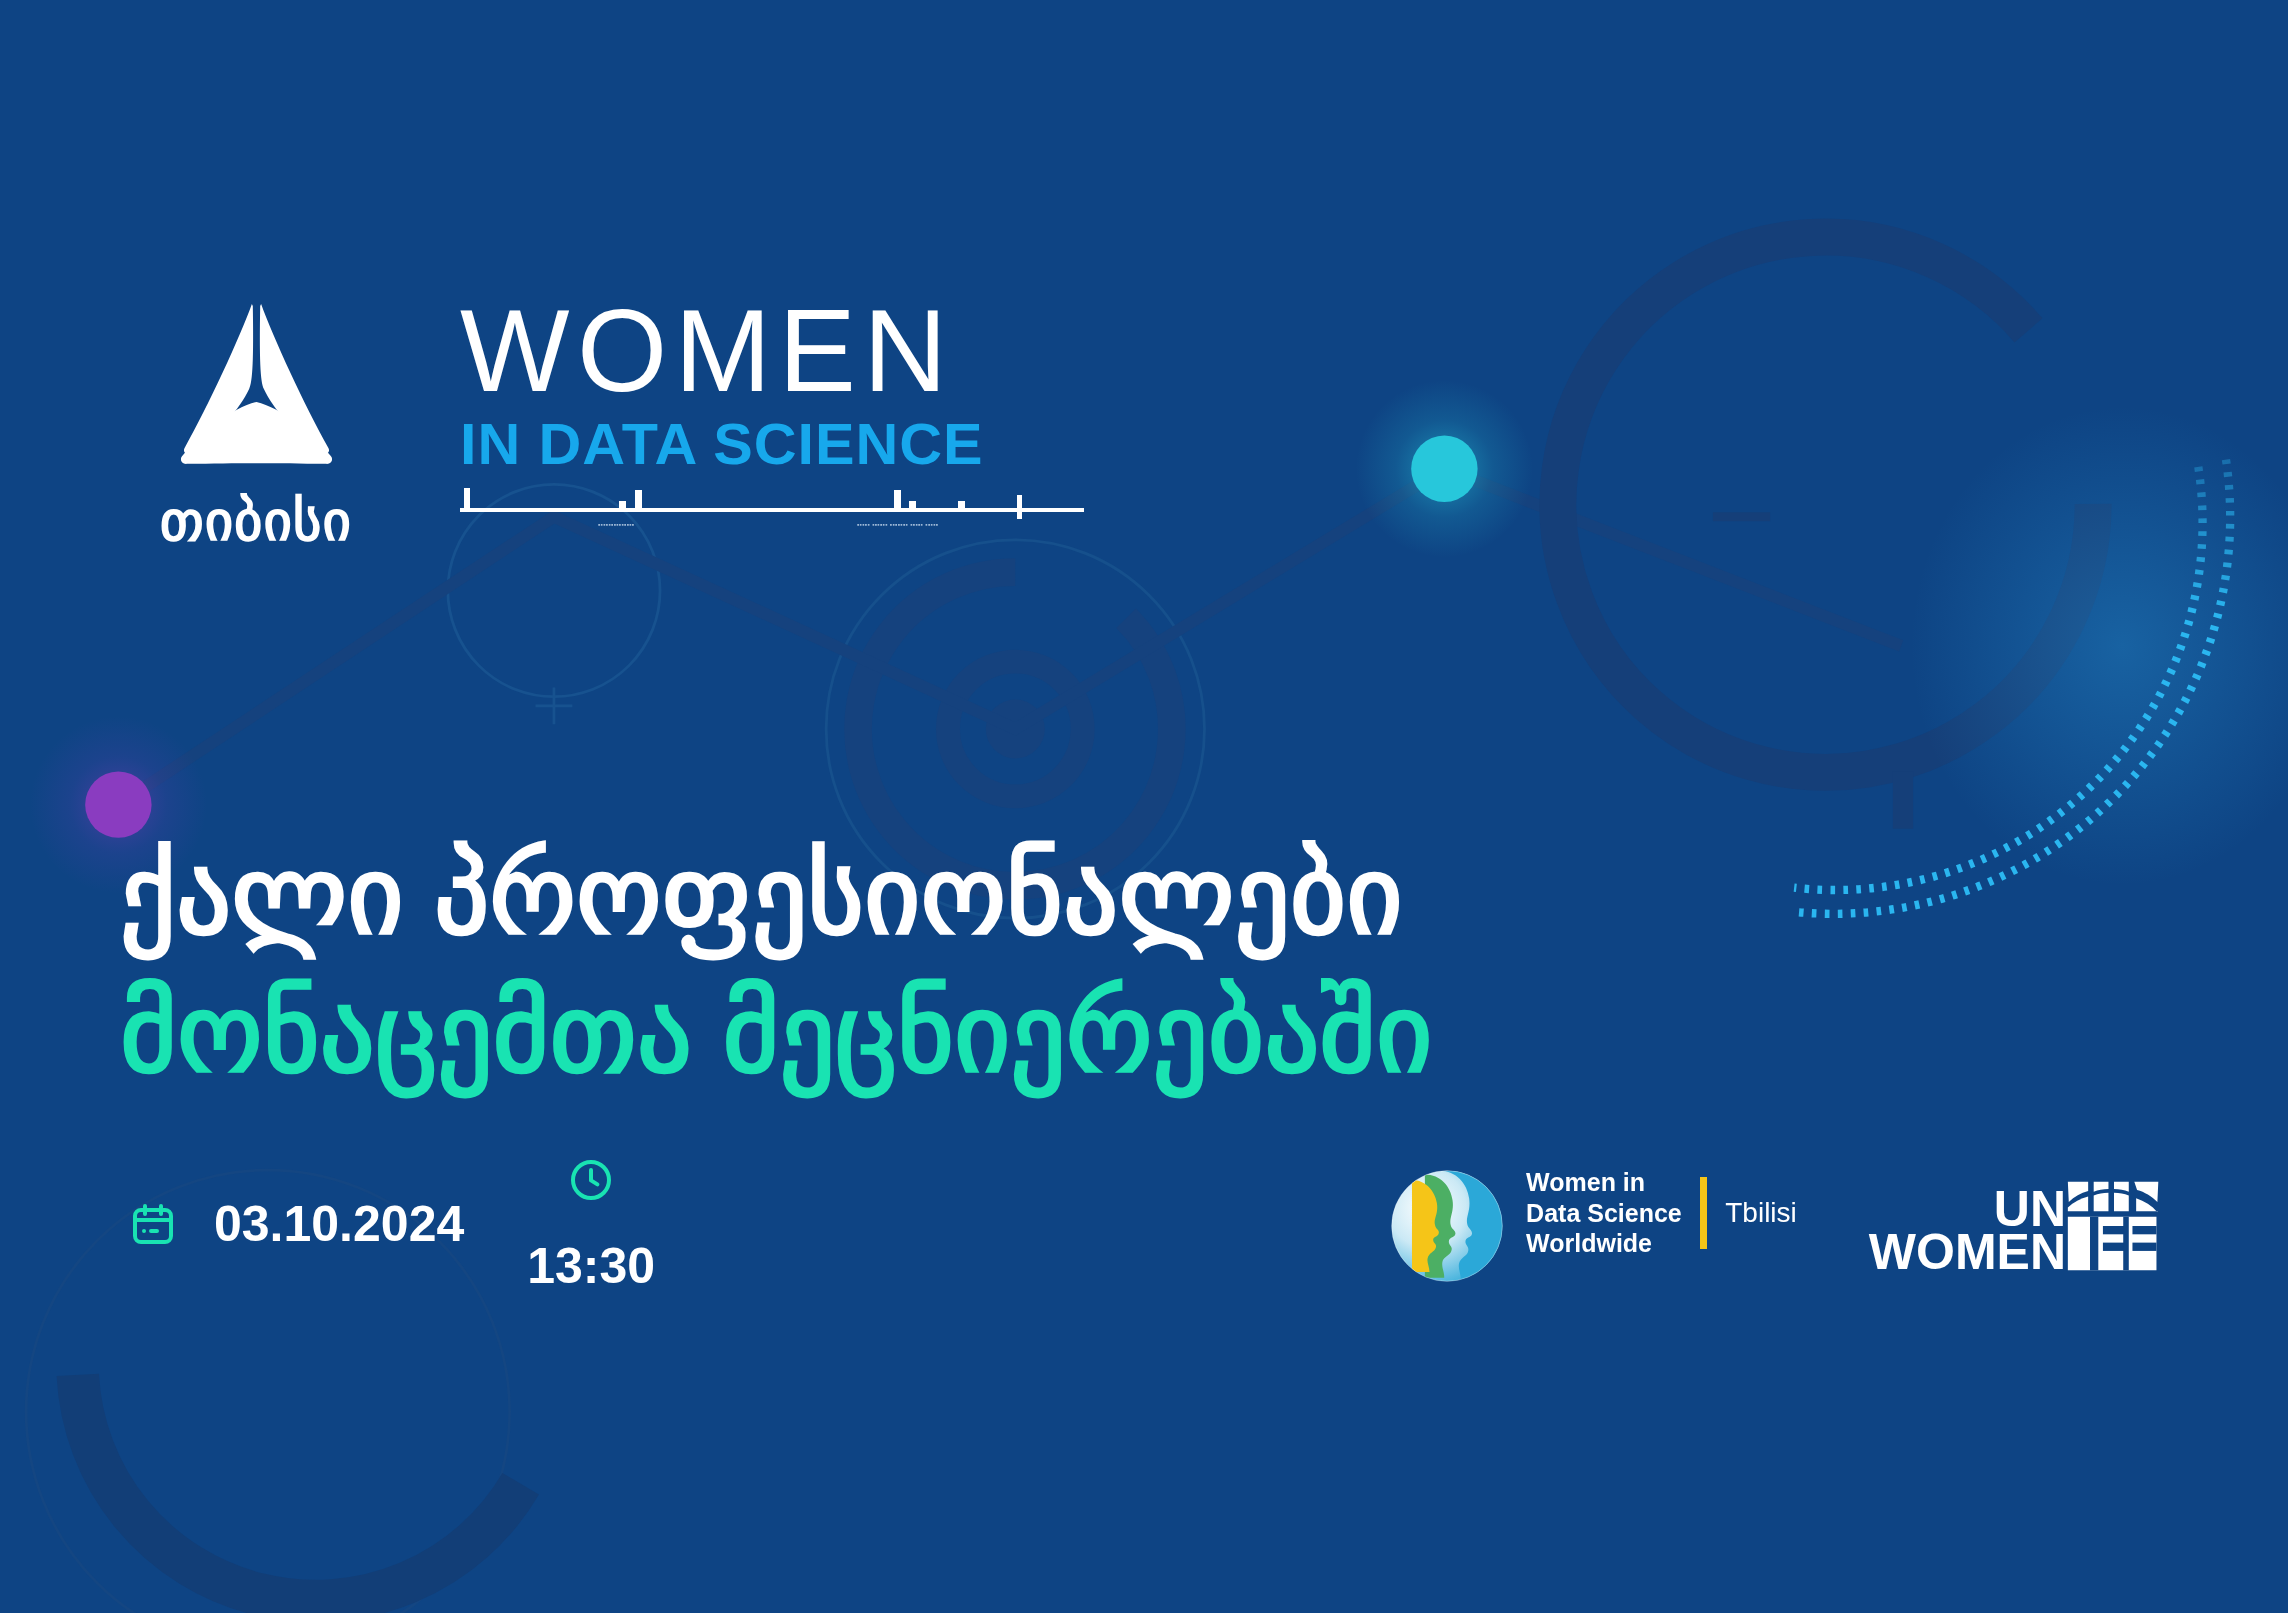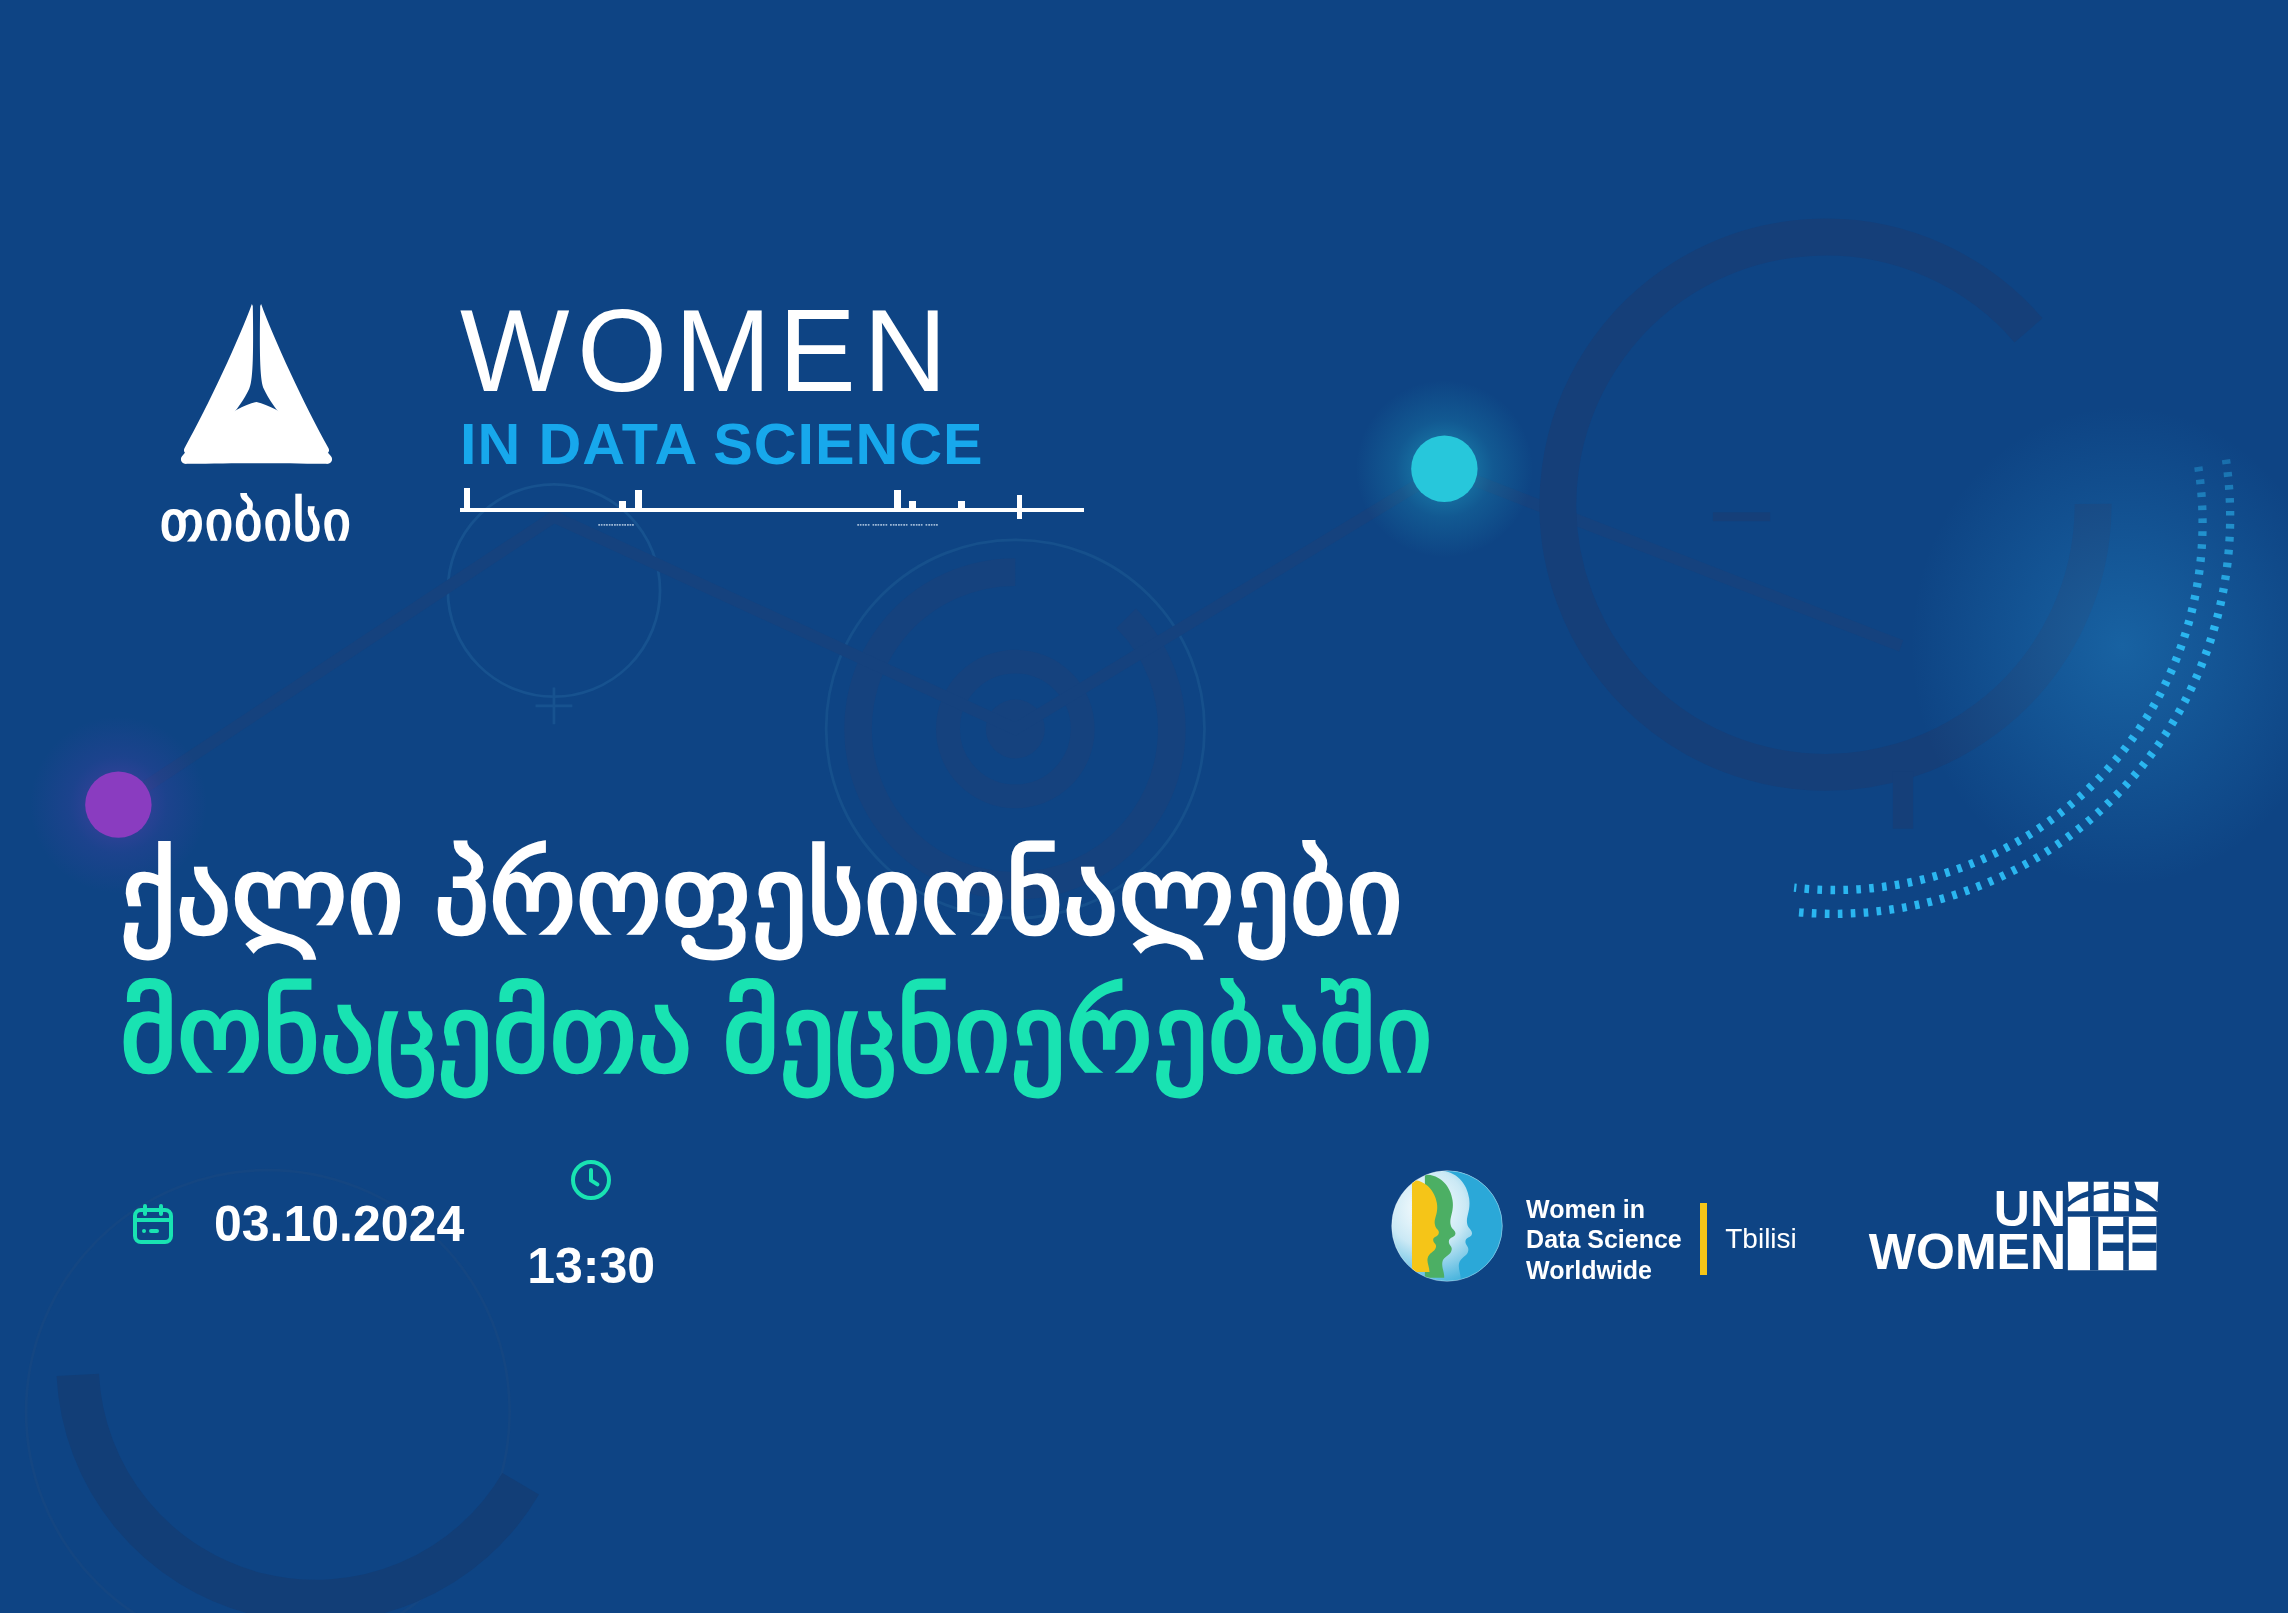--- a/index.html
+++ b/index.html
@@ -93,21 +93,21 @@
     font-size:50px; font-weight:700; color:#FFFFFF;
     letter-spacing:0px; white-space:nowrap; line-height:1;
   }
   #meta-time-pair { margin-left:39px;flex-direction:column; }
 
   
   #partner-logos {
     position:absolute; right:127px; top:1167px;
     display:flex; align-items:center; gap:72px;
   }
-  #wids-tbilisi-logo { display:flex; align-items:flex-end; gap:20px; }
+  #wids-tbilisi-logo { display:flex; align-items:flex-start; gap:20px; }
   #wids-globe { display:block; width:118px; height:118px; flex:0 0 auto; }
   #wids-tbilisi-text { display:flex; align-items:center; gap:18.5px; }
   #wids-ww-lines {
     font-size:25px; font-weight:700; color:#FFFFFF;
     line-height:1.22; white-space:nowrap;
   }
   #wids-divider { width:6.5px; height:72px; background:#F5C518; flex:0 0 auto; }
   #wids-city {
     font-size:28px; font-weight:400; color:#FFFFFF;
     white-space:nowrap;

